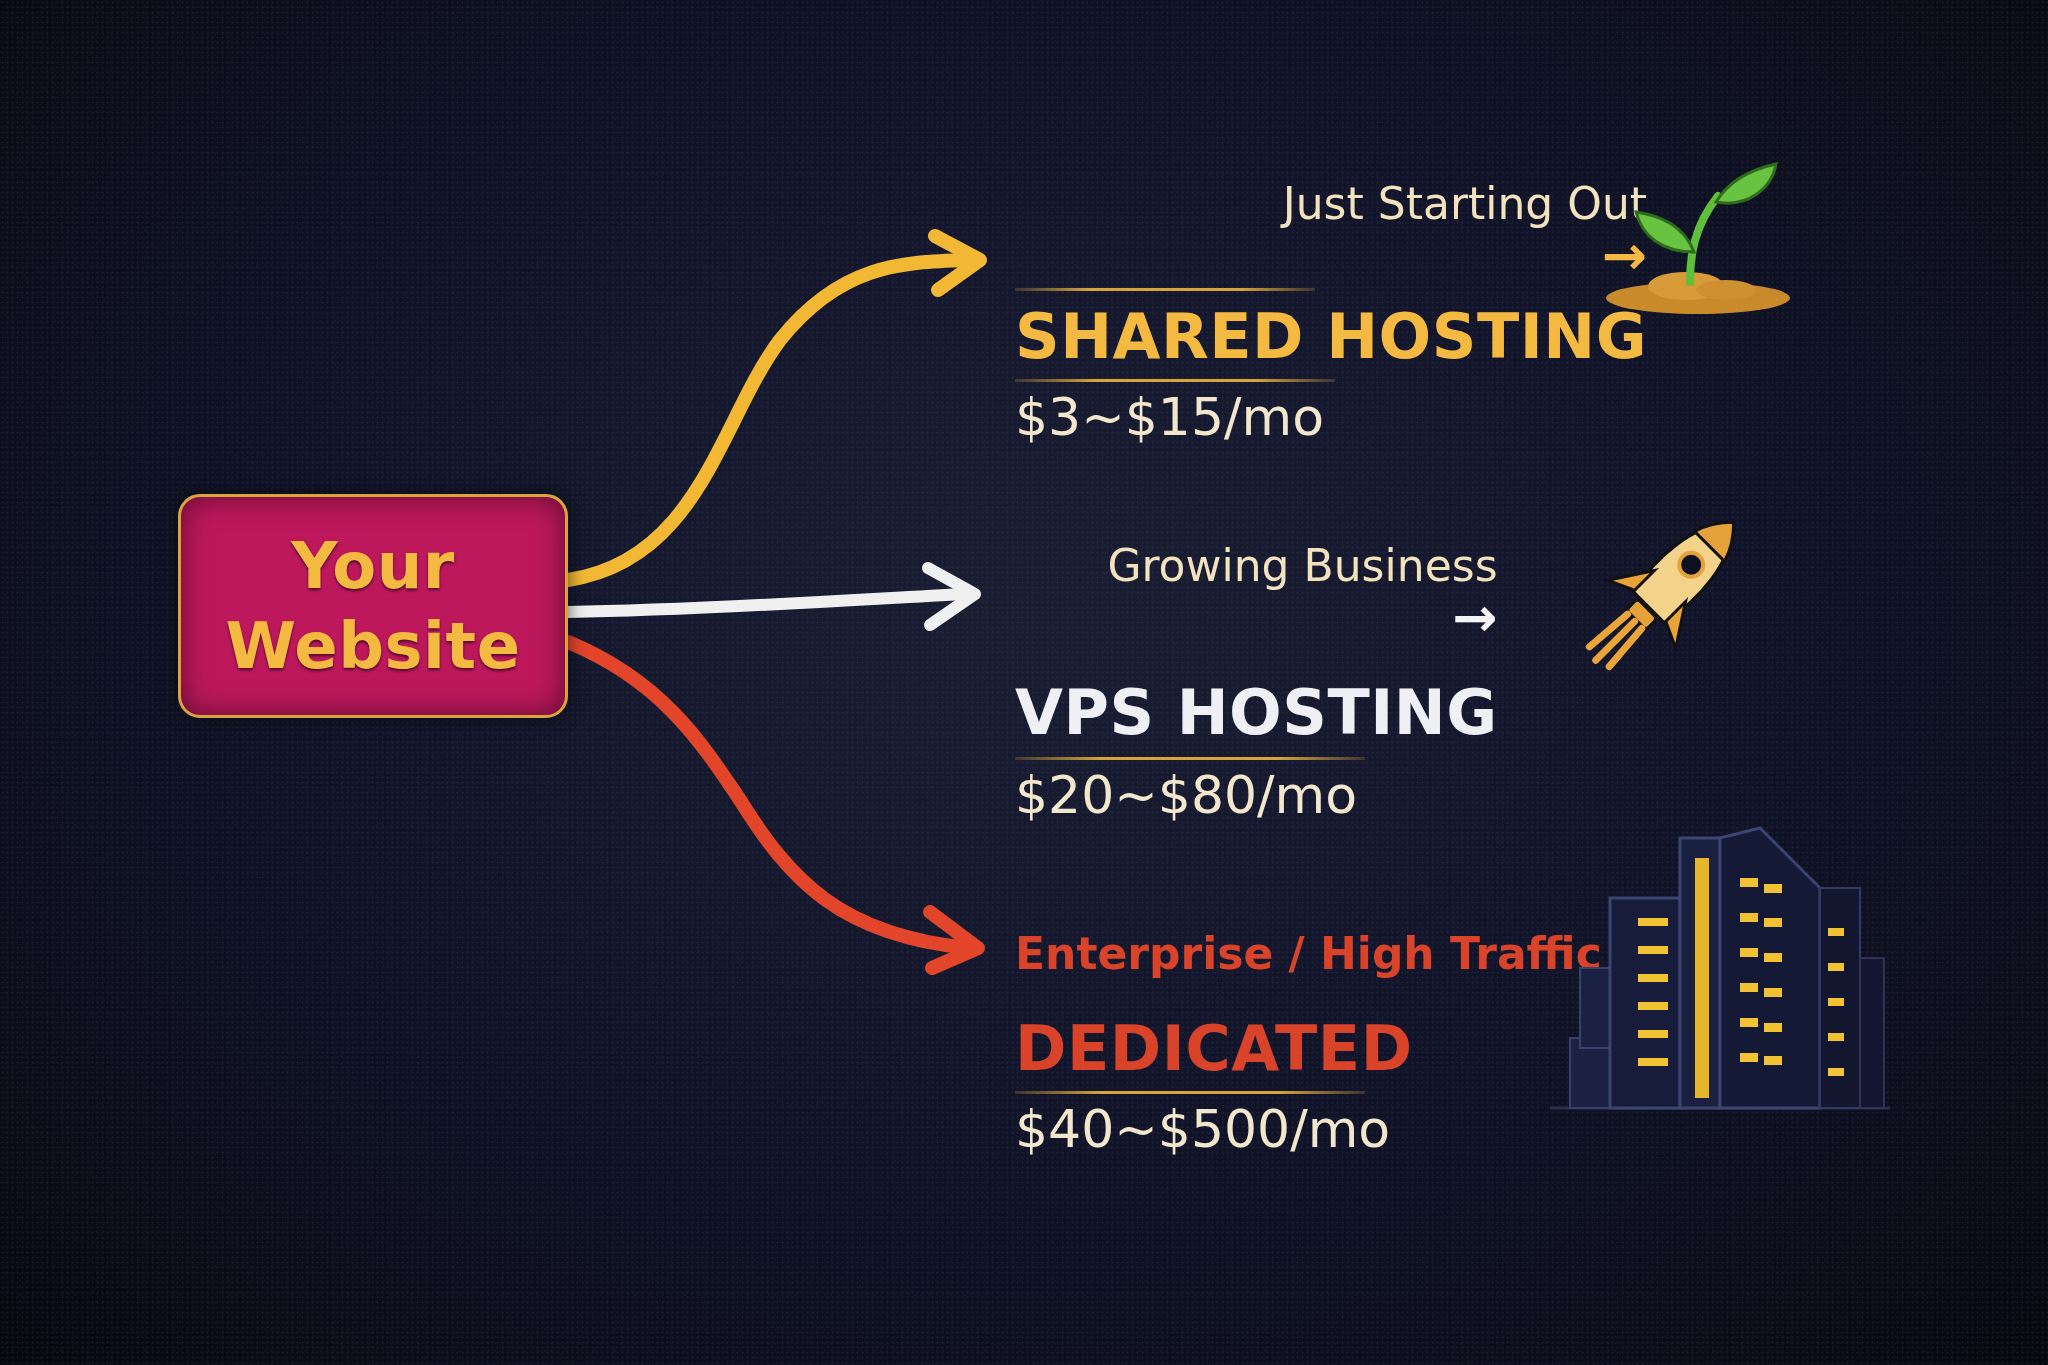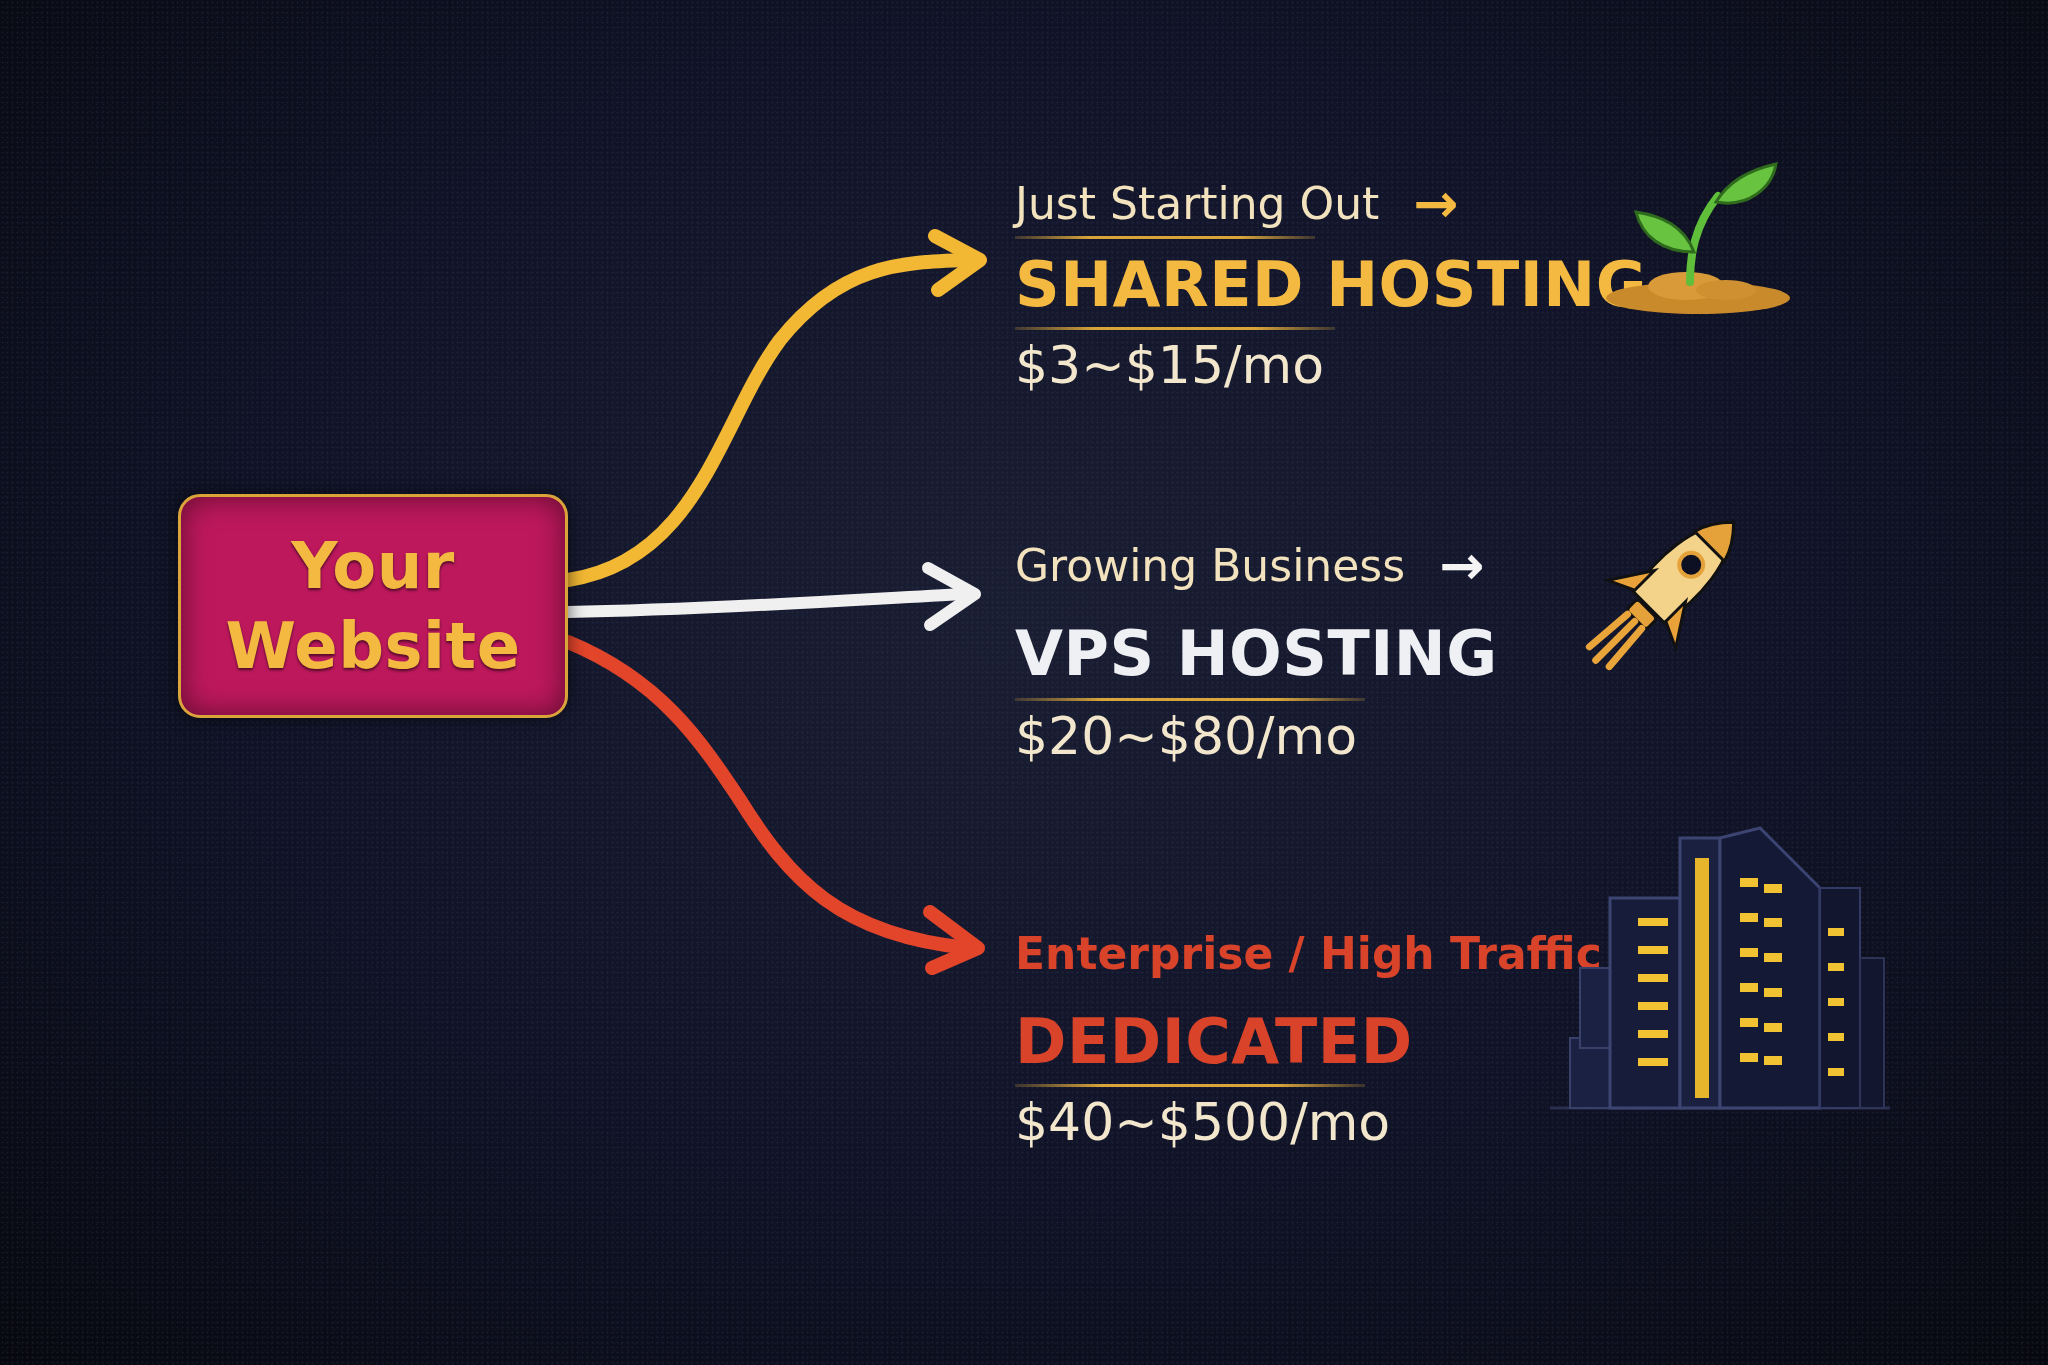--- a/index.html
+++ b/index.html
@@ -22,24 +22,24 @@
     background:#be185d;
     box-shadow: 0 0 18px rgba(0,0,0,.6), inset 0 0 30px rgba(0,0,0,.5);
     display:flex; flex-direction:column; align-items:center; justify-content:center;
   }
   .source-box span {
     color:#f4b941; font-weight:bold; font-size:64px; line-height:80px;
     letter-spacing:0.5px; text-shadow: 0 2px 3px rgba(0,0,0,.6);
   }
   svg.arrows { position:absolute; left:0; top:0; width:2048px; height:1365px; }
   .tier { position:absolute; left:1015px; }
-  .tier .label { font-size:44px; font-weight:normal; line-height:52px; display:flex; align-items:flex-end; }
+  .tier .label { font-size:44px; font-weight:normal; line-height:52px; display:flex; align-items:flex-end;flex-direction:column; }
   .tier .label .small-arrow { margin-left:34px; font-size:54px; font-weight:bold; line-height:52px; }
   .tier .rule { height:3px; background:linear-gradient(90deg, rgba(217,165,58,.2), #d9a53a 25%, #d9a53a 75%, rgba(217,165,58,.2)); }
-  .tier .name { font-weight:bold; font-size:62px; line-height:72px; letter-spacing:0.5px; }
+  .tier .name { font-weight:bold; font-size:62px; line-height:72px; letter-spacing:0.5px;margin-top:7px; }
   .tier .price { font-size:52px; line-height:54px; color:#f2e6cc; }
   .icon-wrap { position:absolute; }
 </style>
 </head>
 <body>
 
 <div class="noise"></div>
 
 <svg class="arrows" viewBox="0 0 2048 1365">
 

